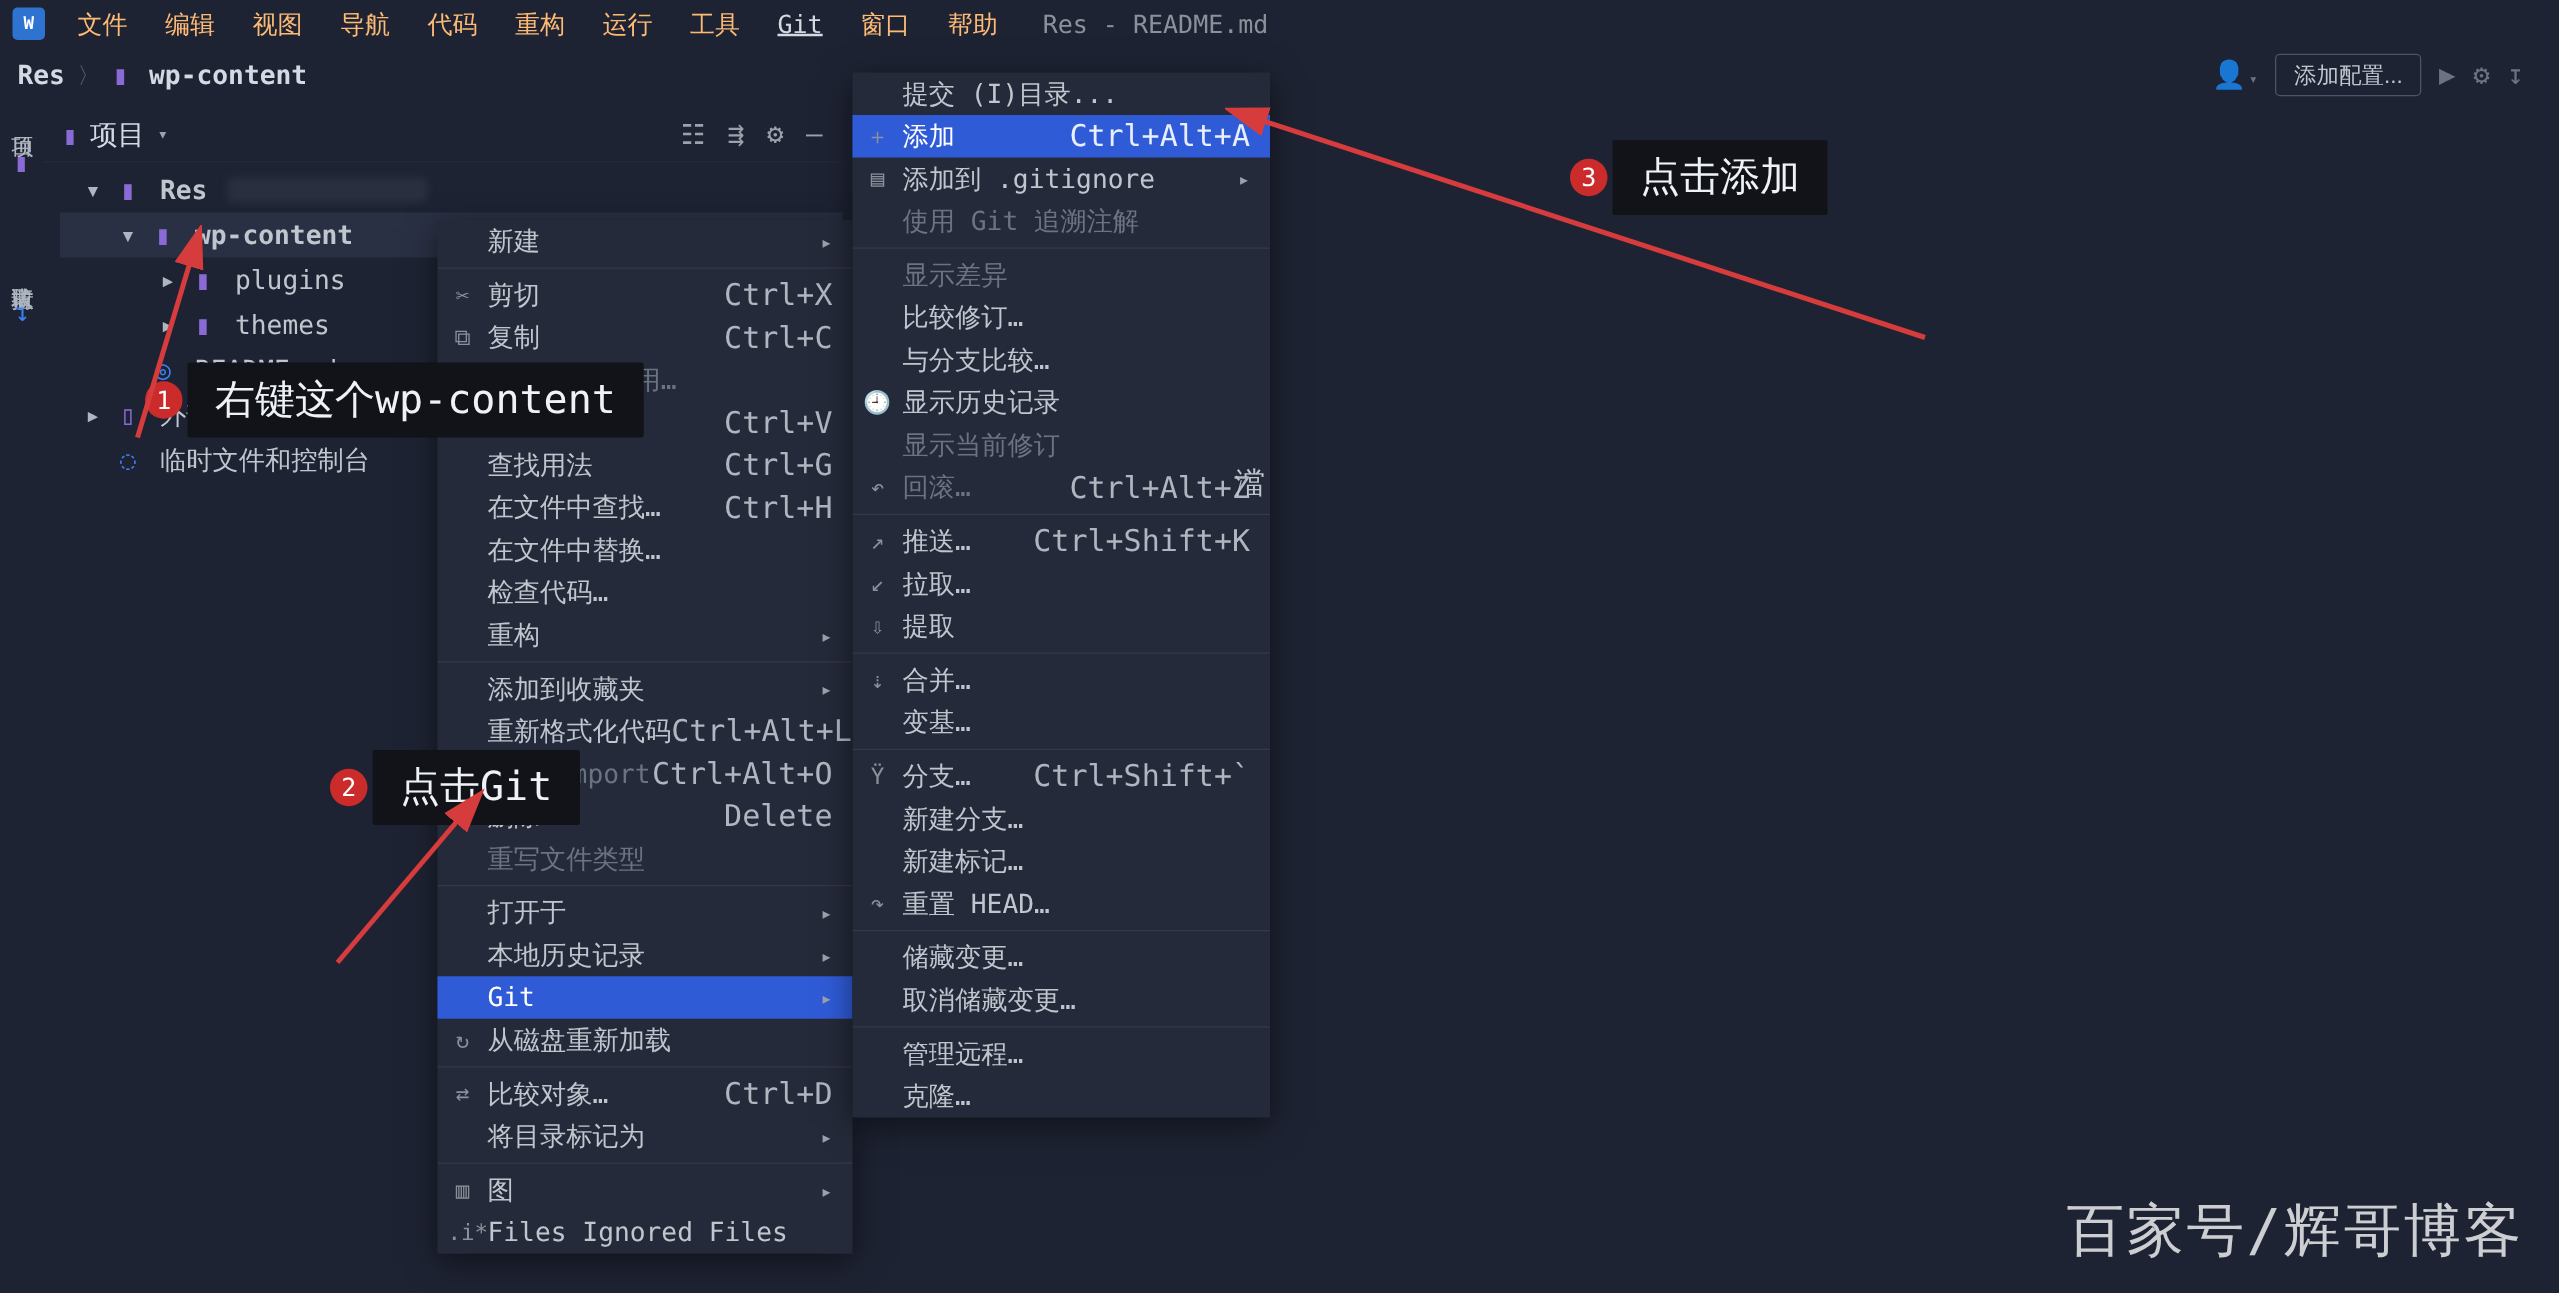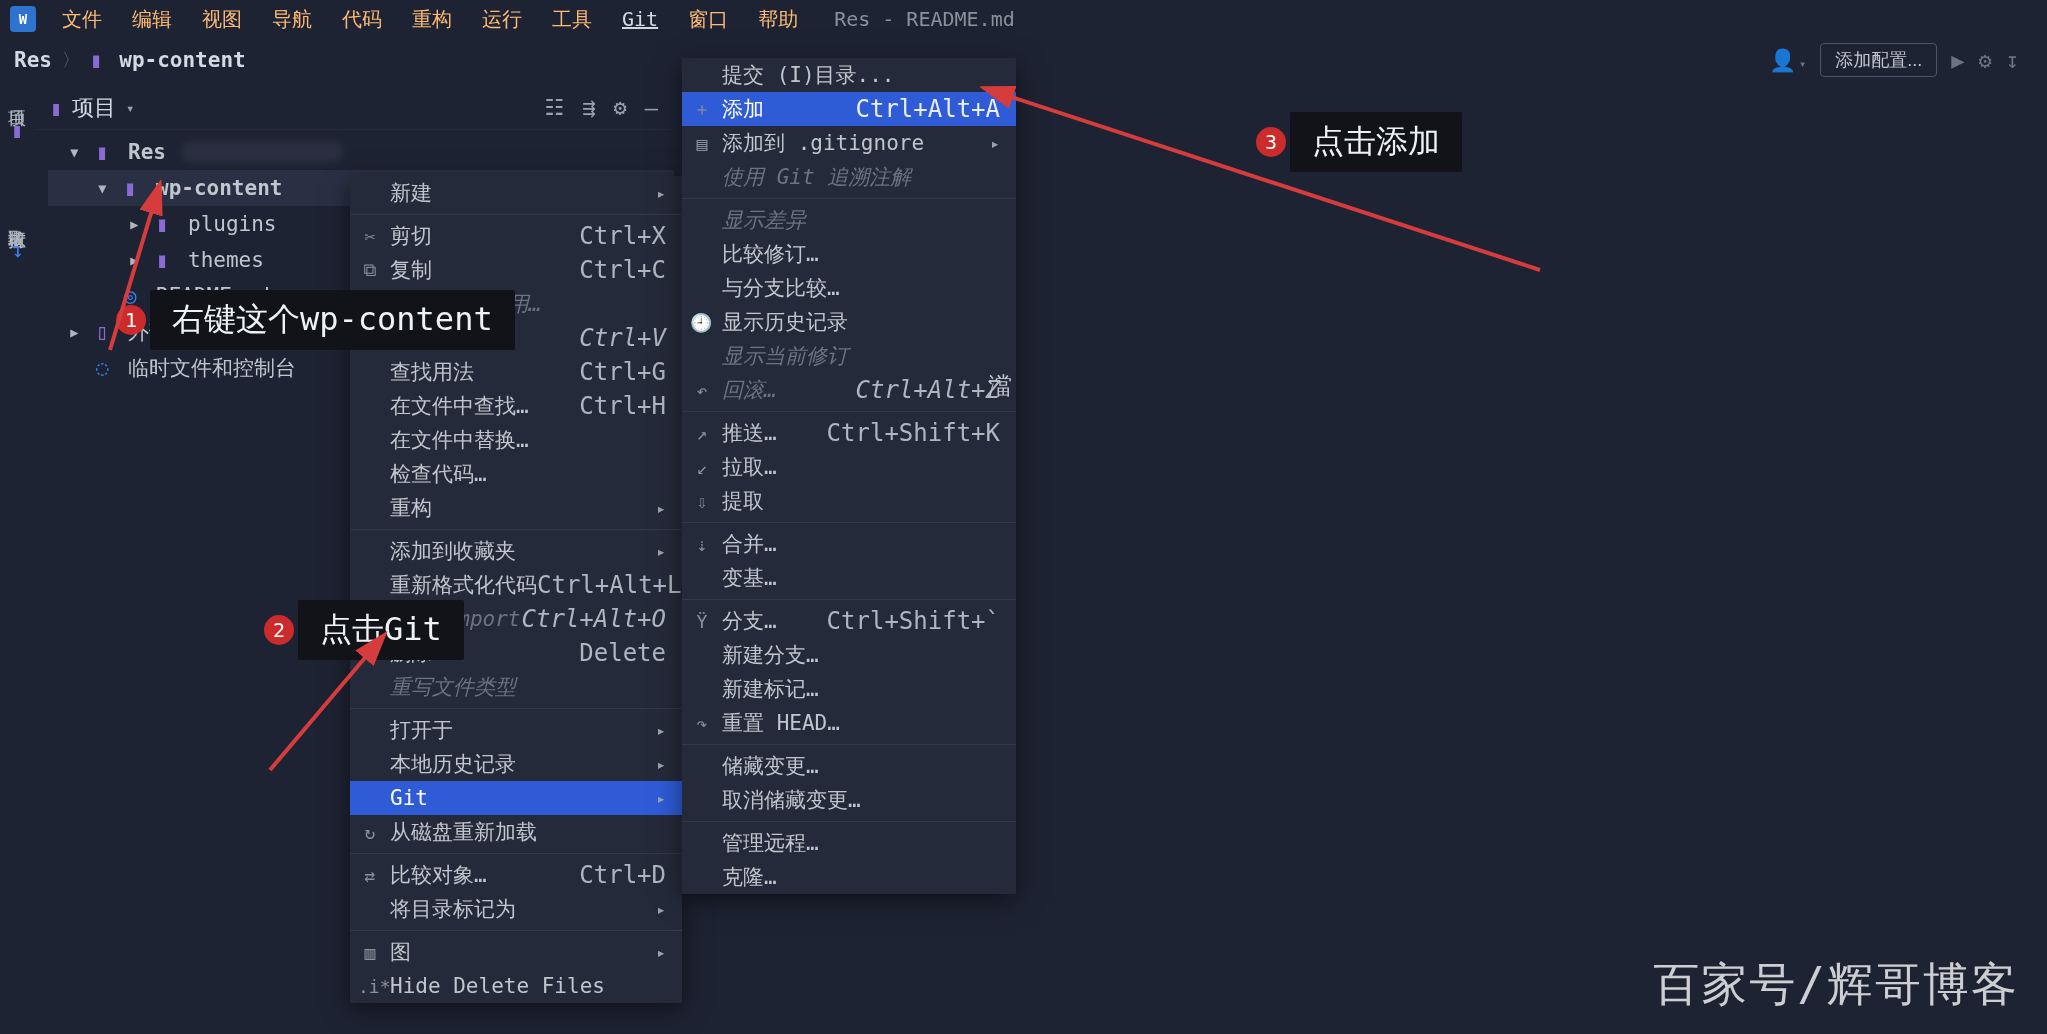--- a/index.html
+++ b/index.html
@@ -130,21 +130,21 @@
   .ctx-row {
     display: flex; align-items: center; justify-content: space-between;
     height: 34px;
     padding: 0 16px 0 40px;
     position: relative;
     color: #c0c6ce;
   }
   .ctx-row .lbl { white-space: nowrap; }
   .ctx-row .shc { color: #aeb6c0; font-size: 24px; }
   .ctx-row .left-ico { position: absolute; left: 8px; width: 24px; text-align: center; font-size: 18px; color: #8a919b; }
-  .ctx-row.disabled { color: #6b7280; font-style: italic; }
+  .ctx-row.disabled { color: #6b7280; }
   .ctx-row.highlight { background: #2f5bd7; color: #fff; }
   .ctx-row.highlight .shc { color: #e9eefc; }
   .ctx-row .sub-caret { color: #9aa2ad; font-size: 16px; }
   .ctx-sep { height: 1px; background: rgba(255,255,255,0.07); margin: 4px 0; }
 
   
   .callout {
     position: absolute;
     background: #111318;
     color: #eef2f6;
@@ -374,21 +374,21 @@
       <span class="sub-caret">▸</span>
     </div>
     <div class="ctx-sep"></div>
     <div class="ctx-row">
       <span class="left-ico">▥</span>
       <span class="lbl">图</span>
       <span class="sub-caret">▸</span>
     </div>
     <div class="ctx-row">
       <span class="left-ico">.i*</span>
-      <span class="lbl">Hide Delete Files</span>
+      <span class="lbl">Files Ignored Files</span>
     </div>
   </div>
 
 <div class="ctx-menu second" id="ctx2">
     <div class="ctx-row">
       <span class="lbl">提交 (I)目录...</span>
     </div>
     <div class="ctx-row highlight">
       <span class="left-ico">＋</span>
       <span class="lbl">添加</span>

